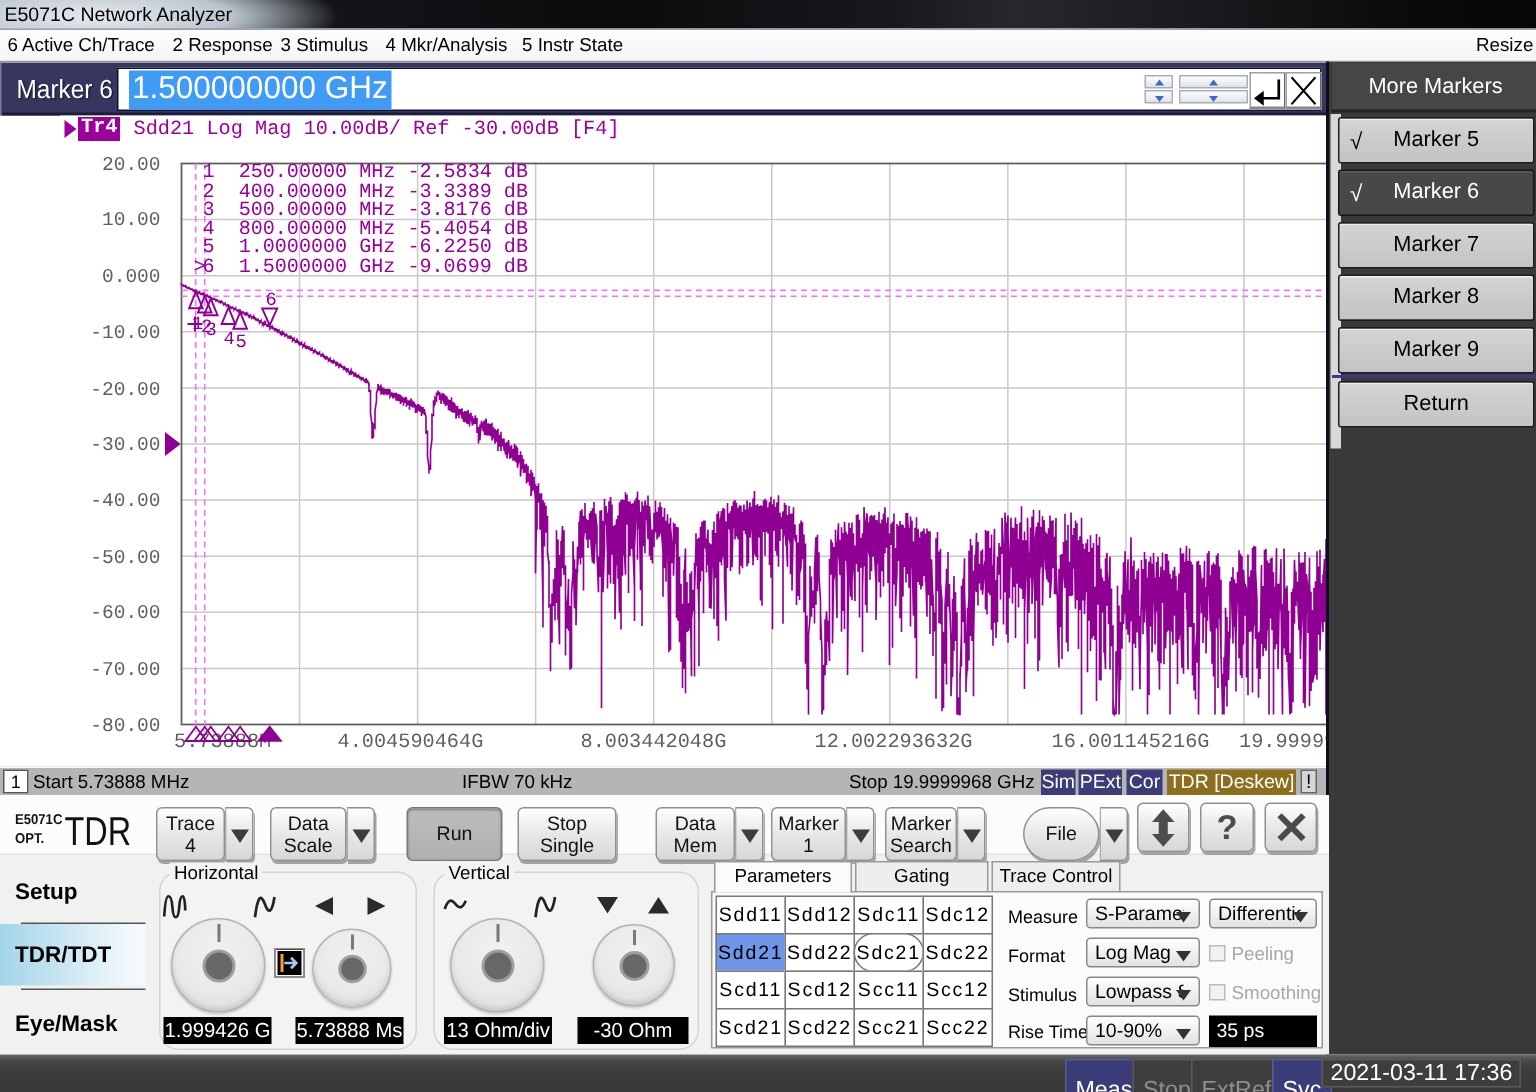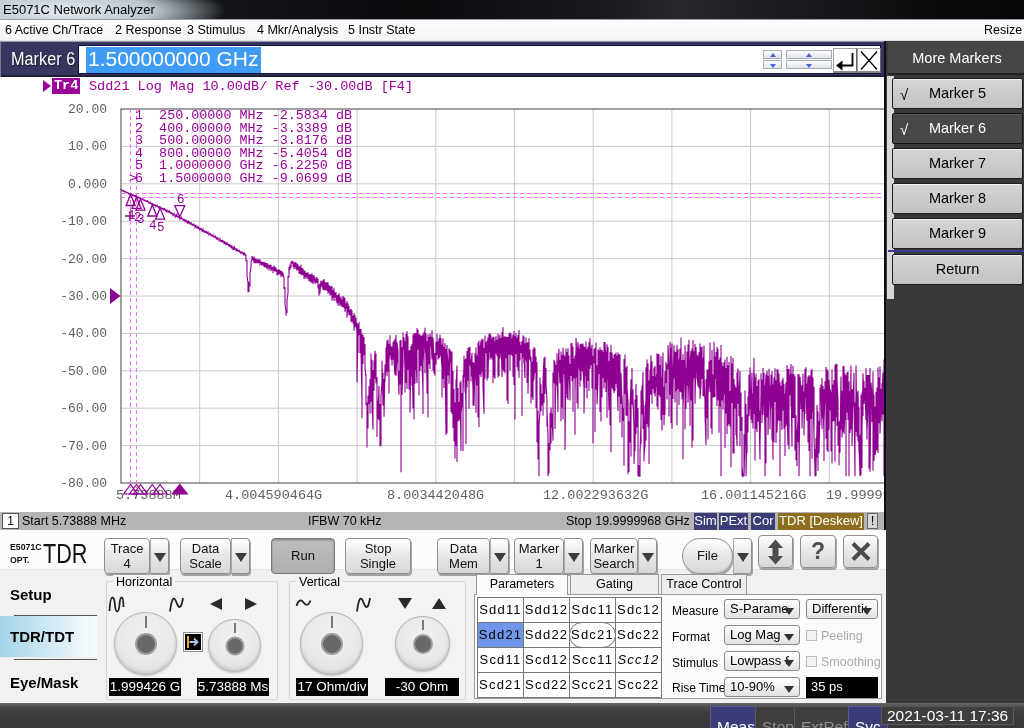--- a/index.html
+++ b/index.html
@@ -67,21 +67,21 @@
 .tbtn.sq { top:5px; height:33px; }
 .tbtn.pressed { background:linear-gradient(#bdbdbd,#b0b0b0); box-shadow:inset 0 1px 2px rgba(0,0,0,.35); border-color:#777; }
 .darr { position:absolute; top:8px; width:19px; height:36px; background:linear-gradient(#ffffff,#e9e9e9 45%,#d7d7d7); border:1px solid #8f8f8f; border-left:1px solid #aaa; border-radius:0 4px 4px 0; box-shadow:1px 2px 0 rgba(110,110,110,.6); }
 .darr:after { content:""; position:absolute; left:50%; top:50%; margin:-3px 0 0 -6px; border-left:6px solid transparent; border-right:6px solid transparent; border-top:9px solid #3c3c3c; }
 
 #ltabs { position:absolute; left:0; top:48px; width:100px; height:125px; }
 #ltabs .tab { position:absolute; left:0; width:97px; height:41px; font-size:15px; font-weight:600; color:#000; line-height:41px; padding-left:10px; }
 #ltabs .tab.sel { background:linear-gradient(90deg,#a3d4e8,#eef7fb 85%,#f6fbfd); }
 #ltabs .sep { position:absolute; left:14px; width:83px; height:1px; background:#555; }
 
-.grp { position:absolute; top:51px; height:119px; border:1px solid #d4d4d2; border-radius:2px; background:#f3f3f1; }
+.grp { position:absolute; top:51px; height:119px; border:1px solid #d4d4d2; border-radius:13px; background:#f3f3f1; }
 .grp .glab { position:absolute; top:-7px; left:6px; background:#f3f3f1; padding:0 3px; font-size:12.5px; color:#000; }
 .knob { position:absolute; border-radius:50%; background:radial-gradient(circle at 50% 35%, #f1f1f1 0%, #e9e9e9 55%, #dedede 82%, #d0d0d0 100%); border:1px solid #b2b2b2; box-shadow:inset 0 -2px 3px rgba(0,0,0,.10), 0 1px 2px rgba(0,0,0,.22); }
 .knob .hub { position:absolute; left:50%; top:50%; transform:translate(-50%,-50%); border-radius:50%; background:#686868; border:2px solid #9e9e9e; }
 .knob .tick { position:absolute; left:50%; top:3px; width:2px; height:12px; margin-left:-1px; background:#787878; }
 .kdisp { position:absolute; top:96px; height:18px; background:#000; color:#fff; font-size:13.5px; text-align:center; line-height:17px; }
 .tri { position:absolute; width:0; height:0; }
 
 #ptabs { position:absolute; left:474px; top:44px; height:20px; }
 .ptab { position:absolute; top:0; height:20px; background:#eeeeec; border:1px solid #999; border-bottom:none; font-size:12.5px; text-align:center; line-height:19px; color:#000; }
 .ptab.sel { background:#fbfbfa; height:21px; z-index:3; }
@@ -349,42 +349,42 @@
       <div class="tri" style="left:108px;top:16px;border-left:7px solid transparent;border-right:7px solid transparent;border-top:11px solid #2a2a2a;"></div>
       <div class="tri" style="left:142px;top:16px;border-left:7px solid transparent;border-right:7px solid transparent;border-bottom:11px solid #2a2a2a;"></div>
       <div class="knob" style="left:10px;top:30px;width:63px;height:63px;">
           <div class="tick"></div>
           <div class="hub" style="width:22px;height:22px;"></div>
         </div>
       <div class="knob" style="left:105px;top:34px;width:55px;height:55px;">
           <div class="tick" style="height:10px;"></div>
           <div class="hub" style="width:20px;height:20px;"></div>
         </div>
-      <div class="kdisp" style="left:6px;width:72px;">17 Ohm/div</div>
+      <div class="kdisp" style="left:6px;width:72px;">13 Ohm/div</div>
       <div class="kdisp" style="left:95px;width:74px;">-30 Ohm</div>
     </div>
     <div id="ptabs">
       <div class="ptab sel" style="left:2px;width:92px;">Parameters</div>
       <div class="ptab" style="left:96px;width:89px;">Gating</div>
       <div class="ptab" style="left:187px;width:86px;">Trace Control</div>
     </div>
     <div id="pbody"></div>
     <div id="pgrid">
       <div class="scell" style="left:477px;top:67px;">Sdd11</div>
       <div class="scell" style="left:523px;top:67px;">Sdd12</div>
       <div class="scell" style="left:569px;top:67px;">Sdc11</div>
       <div class="scell" style="left:615px;top:67px;">Sdc12</div>
       <div class="scell sel" style="left:477px;top:92px;">Sdd21</div>
       <div class="scell" style="left:523px;top:92px;">Sdd22</div>
       <div class="scell" style="left:569px;top:92px;border-radius:13px;">Sdc21</div>
       <div class="scell" style="left:615px;top:92px;">Sdc22</div>
       <div class="scell" style="left:477px;top:117px;">Scd11</div>
       <div class="scell" style="left:523px;top:117px;">Scd12</div>
       <div class="scell" style="left:569px;top:117px;">Scc11</div>
-      <div class="scell" style="left:615px;top:117px;font-style:italic;">Scc12</div>
+      <div class="scell" style="left:615px;top:117px;">Scc12</div>
       <div class="scell" style="left:477px;top:142px;">Scd21</div>
       <div class="scell" style="left:523px;top:142px;">Scd22</div>
       <div class="scell" style="left:569px;top:142px;">Scc21</div>
       <div class="scell" style="left:615px;top:142px;">Scc22</div>
       <div class="plab" style="left:672px;top:74px;">Measure</div>
       <div class="pdrop" style="left:724px;top:69px;width:76px;">
           <i>S-Paramete</i>
         </div>
       <div class="pdrop" style="left:806px;top:69px;width:72px;">
           <i>Differentia</i>

